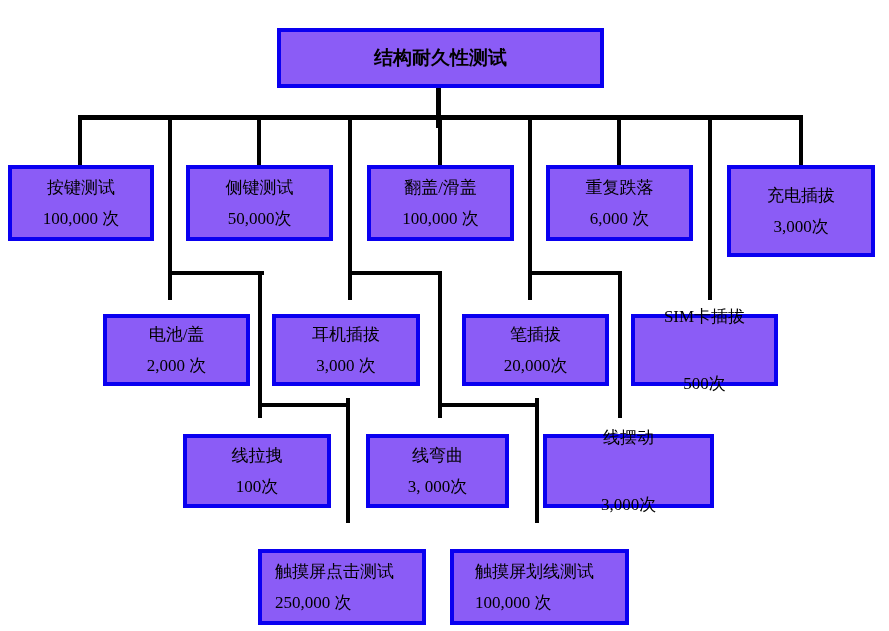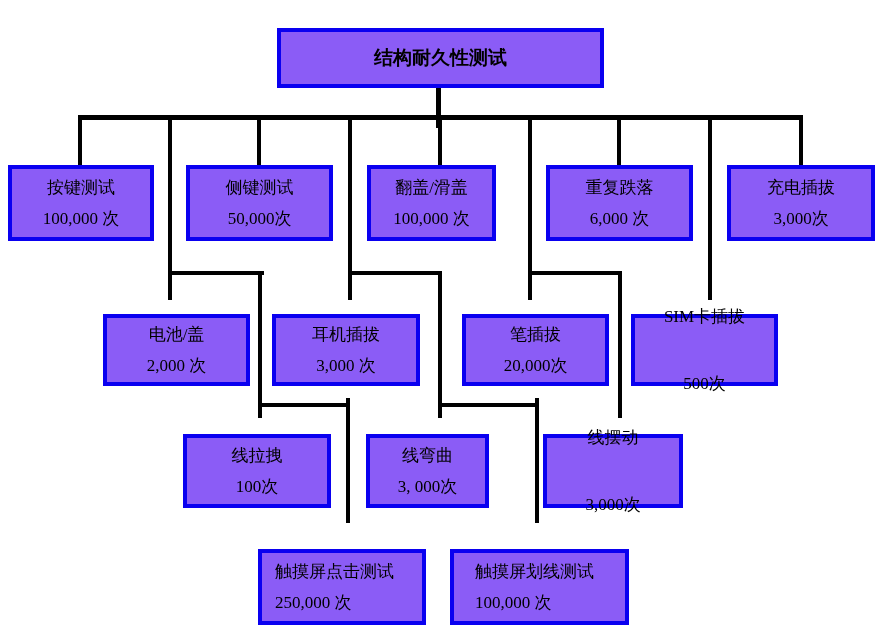--- a/index.html
+++ b/index.html
@@ -15,32 +15,32 @@
     font-size:17px;line-height:31px;
   }
   .root{font-weight:bold;font-size:19px;line-height:24px;}
   .la{align-items:flex-start;text-align:left;padding-left:13px;}
   .cn{position:absolute;background:#000;}
   
   .b-root{left:277px;top:28px;width:327px;height:60px;}
   
   .b-r1c1{left:8px;  top:165px;width:146px;height:76px;}
   .b-r1c2{left:186px;top:165px;width:147px;height:76px;}
-  .b-r1c3{left:367px;top:165px;width:129px;height:76px;}
+  .b-r1c3{left:367px;top:165px;width:147px;height:76px;}
   .b-r1c4{left:546px;top:165px;width:147px;height:76px;}
-  .b-r1c5{left:727px;top:165px;width:148px;height:76px;}
+  .b-r1c5{left:727px;top:165px;width:148px;height:92px;}
   
   .b-r2c1{left:103px;top:314px;width:147px;height:72px;}
   .b-r2c2{left:272px;top:314px;width:148px;height:72px;}
   .b-r2c3{left:462px;top:314px;width:147px;height:72px;}
   .b-r2c4{left:631px;top:314px;width:147px;height:72px;gap:36px;}
   
   .b-r3c1{left:183px;top:434px;width:148px;height:74px;}
-  .b-r3c2{left:366px;top:434px;width:123px;height:74px;}
-  .b-r3c3{left:543px;top:434px;width:140px;height:74px;gap:36px;}
+  .b-r3c2{left:366px;top:434px;width:143px;height:74px;}
+  .b-r3c3{left:543px;top:434px;width:171px;height:74px;gap:36px;}
   
   .b-r4c1{left:258px;top:549px;width:168px;height:76px;}
   .b-r4c2{left:450px;top:549px;width:179px;height:76px;padding-left:21px;}
   
   .v-root{left:436px;top:88px;width:5px;height:40px;}
   .h-bus {left:78px;top:115px;width:725px;height:5px;}
   .v-d1{left:78px; top:115px;width:4px;height:50px;}
   .v-d2{left:257px;top:115px;width:4px;height:50px;}
   .v-d3{left:438px;top:115px;width:4px;height:50px;}
   .v-d4{left:617px;top:115px;width:4px;height:50px;}

